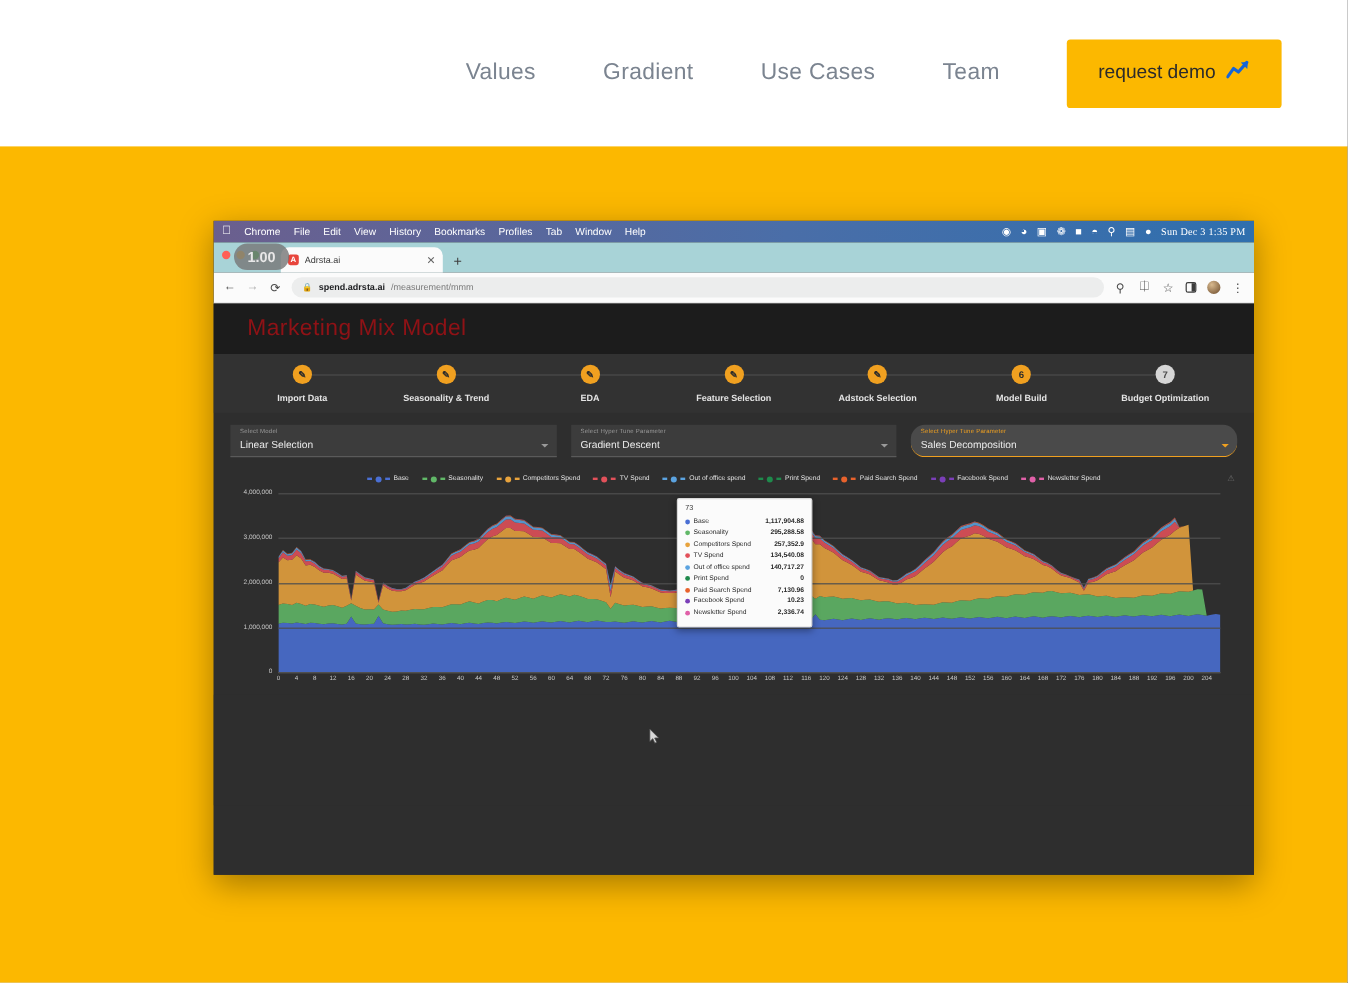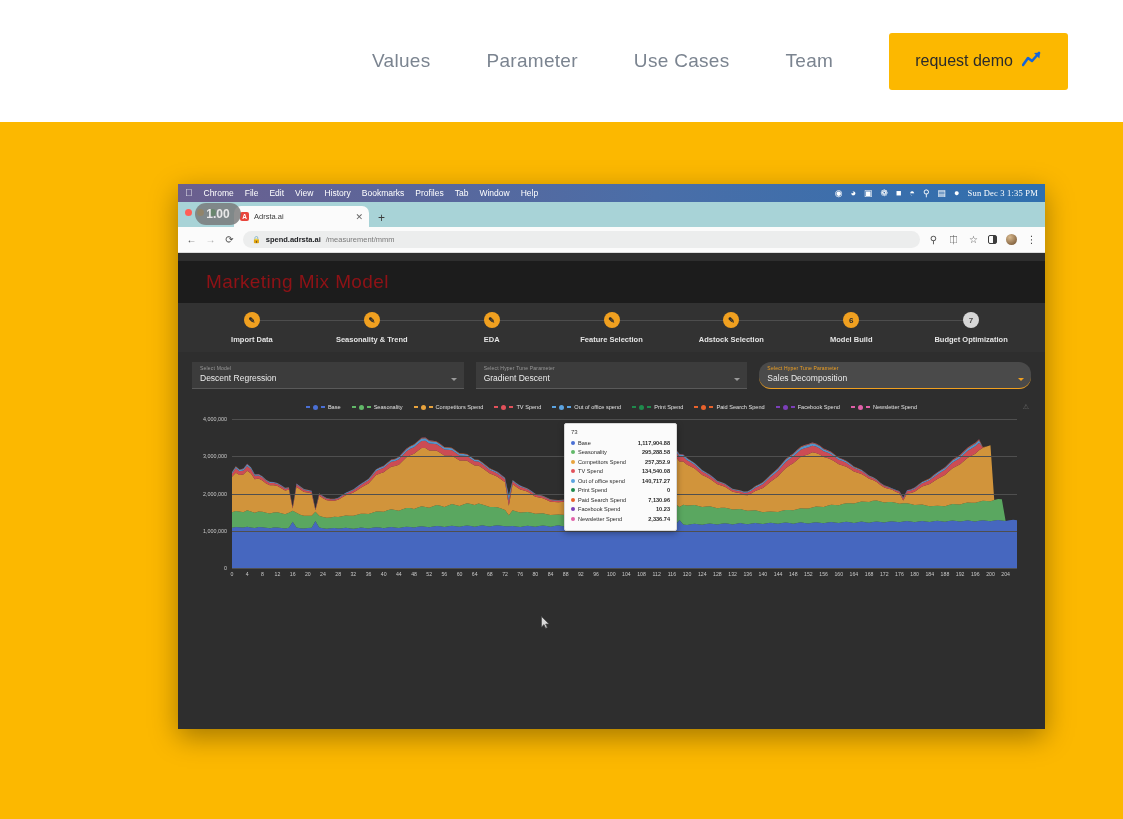--- a/index.html
+++ b/index.html
@@ -154,21 +154,21 @@
   .tb-right { display: flex; align-items: center; gap: 9px; }
   .avatar-sm {
     width: 11px; height: 11px; border-radius: 50%;
     background: radial-gradient(circle at 35% 30%, #d8b98e, #6b4a2a);
     cursor: pointer;
   }
   .panel-ico { width:9px;height:9px;border:1.4px solid #3c3c3c;border-radius:2px;position:relative;}
   .panel-ico:after{content:"";position:absolute;right:0;top:0;bottom:0;width:3px;background:#3c3c3c;}
 
   
-  .app { background: #2e2e2e; height: 100%; margin-top: 8px; }
+  .app { background: #2e2e2e; height: 100%; }
   .app-header {
     background: #1c1c1c;
     height: 42px;
     display: flex;
     align-items: center;
     padding-left: 28px;
   }
   .app-title {
     color: #8f1216;
     font-size: 19px;
@@ -268,21 +268,21 @@
 
   .warn-ico { position:absolute; right: 16px; top: 10px; font-size: 7px; color: #6d6d6d;}
 
   .app-filler { background: #2e2e2e; height: 92px; }
 </style>
 </head>
 <body>
 
 <div class="site-nav">
   <a class="nav-link">Values</a>
-  <a class="nav-link">Parameter</a>
+  <a class="nav-link">Gradient</a>
   <a class="nav-link">Use Cases</a>
   <a class="nav-link">Team</a>
   <button class="demo-btn">
     <span>request demo</span>
     <span class="arrow-up-right">
       <svg width="20" height="17" viewBox="0 0 20 17">
           <path d="M1 14 L6 7 L10 10 L17 2" stroke="#1565d8" stroke-width="2.6" fill="none" stroke-linecap="round" stroke-linejoin="round"></path>
           <path d="M12 2 L18 1.5 L17.4 7.5 Z" fill="#1565d8"></path>
         </svg>
     </span>
@@ -392,21 +392,21 @@
         <div class="step">
 
           <span class="step-circle grey">7</span>
           <span class="step-label">Budget Optimization</span>
         </div>
       </div>
 
       <div class="selects">
         <div class="select">
           <div class="sel-label">Select Model</div>
-          <div class="sel-value">Descent Regression</div>
+          <div class="sel-value">Linear Selection</div>
           <span class="caret"></span>
         </div>
         <div class="select">
           <div class="sel-label">Select Hyper Tune Parameter</div>
           <div class="sel-value">Gradient Descent</div>
           <span class="caret"></span>
         </div>
         <div class="select active">
           <div class="sel-label">Select Hyper Tune Parameter</div>
           <div class="sel-value">Sales Decomposition</div>

